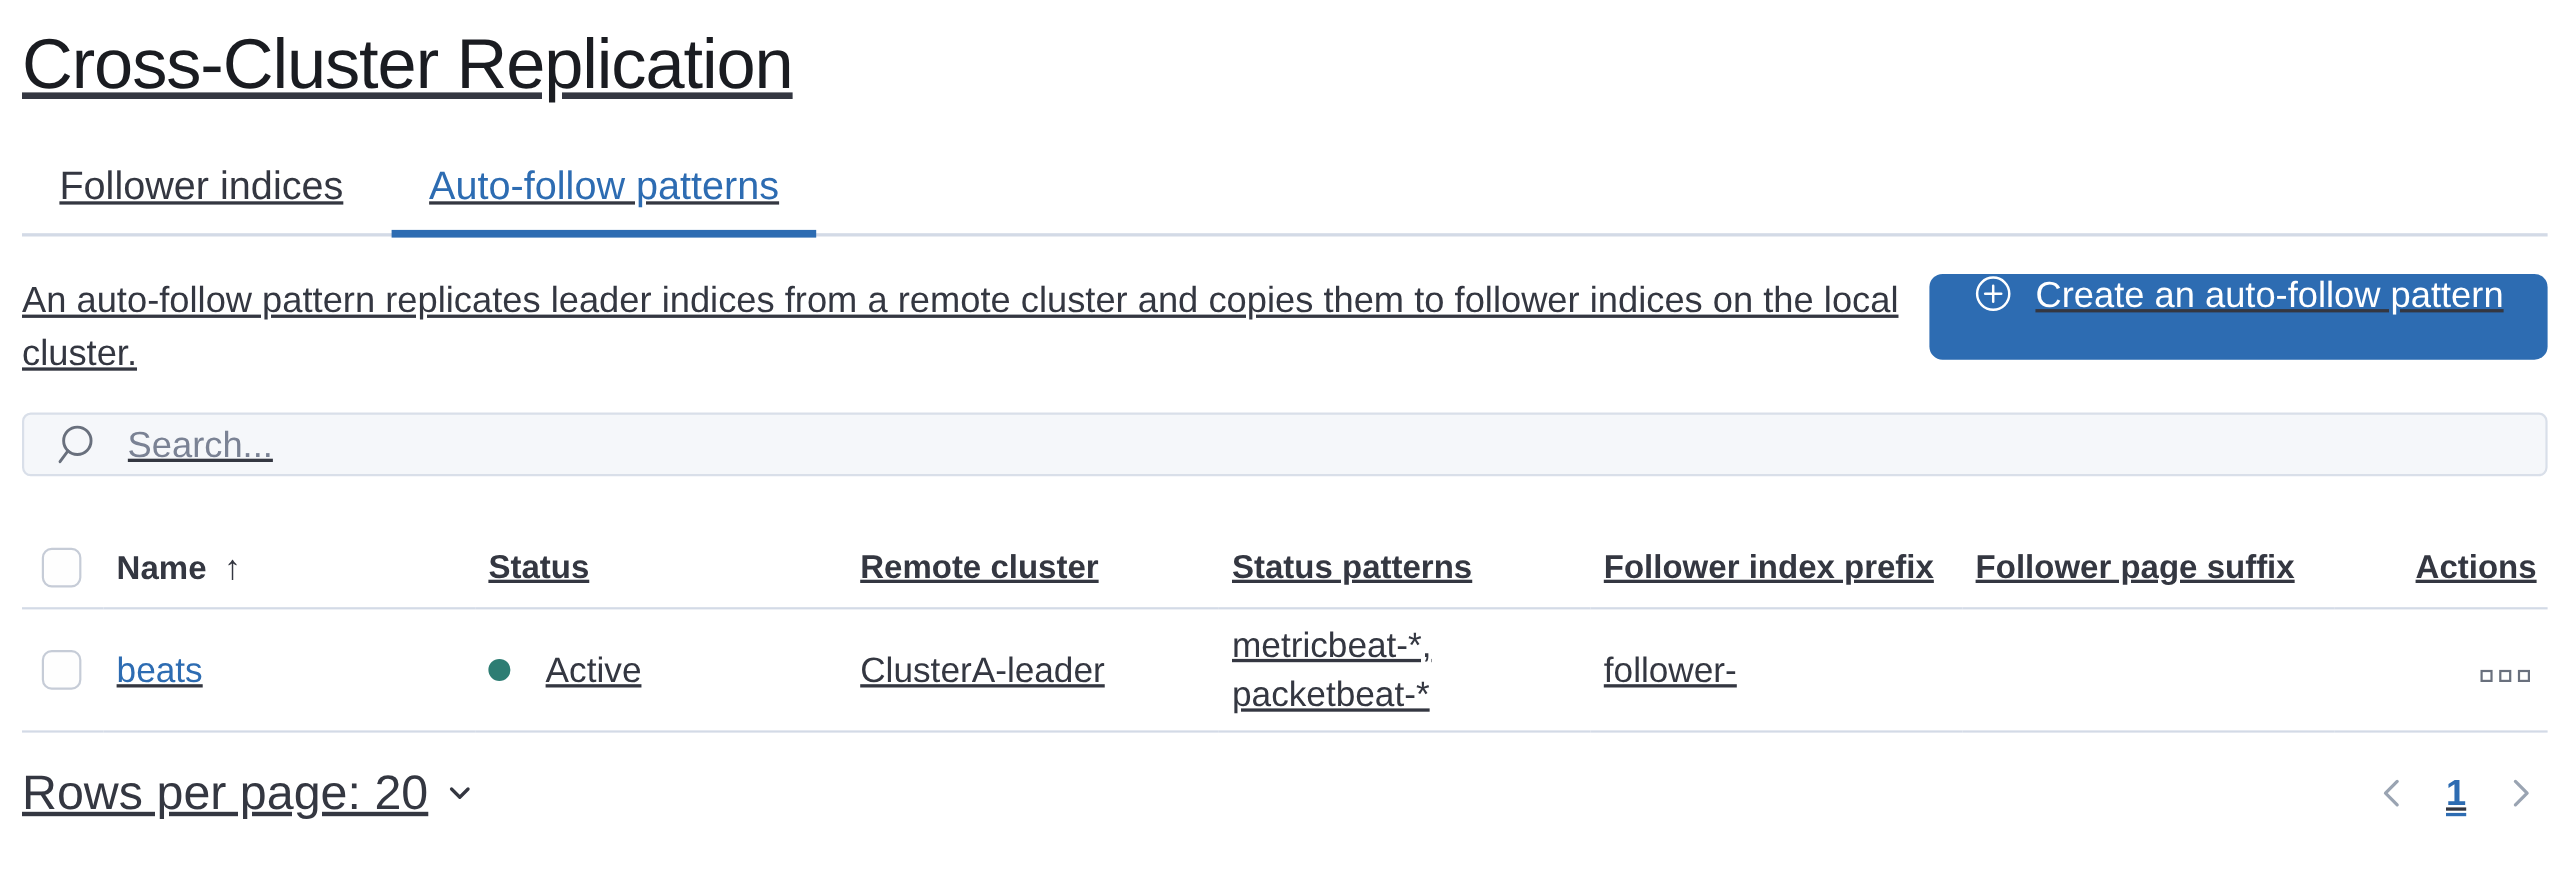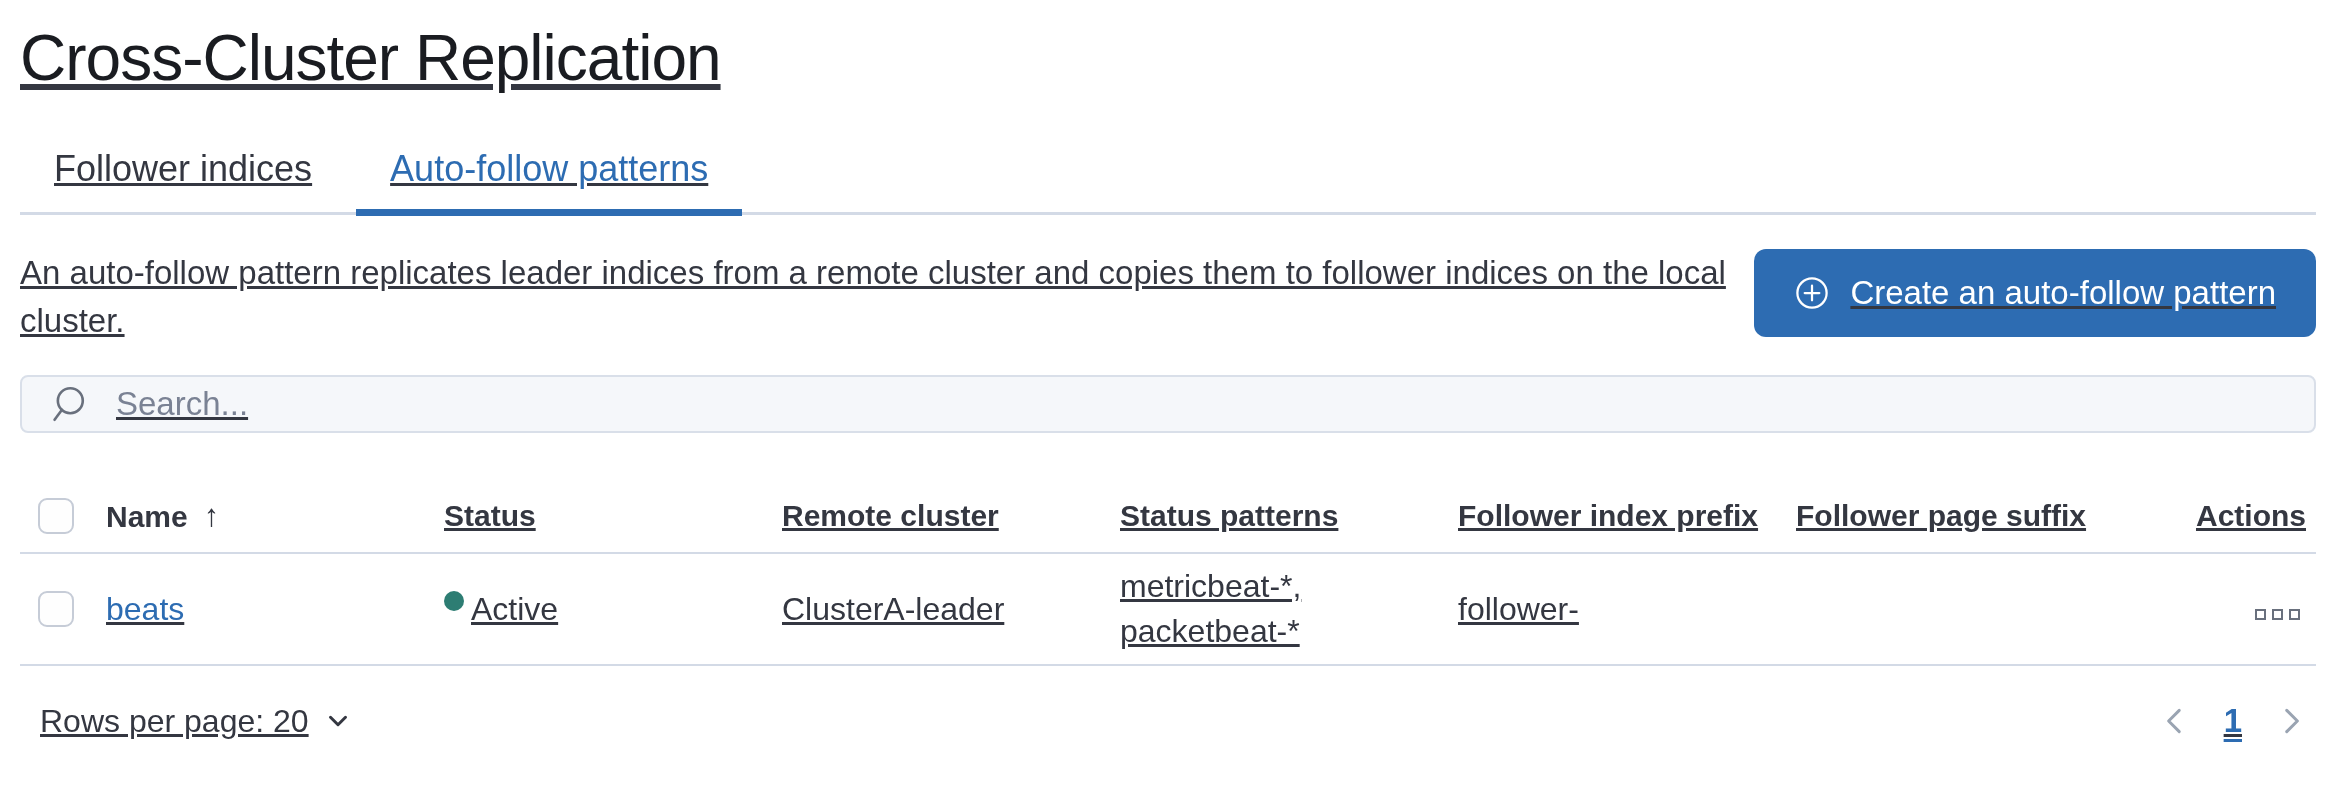--- a/index.html
+++ b/index.html
@@ -58,23 +58,23 @@
     margin: 0;
     font-size: 33px;
     line-height: 48px;
     max-width: 1760px;
     color: var(--body-text, #343741);
   }
   .create-btn {
     margin-left: auto;
     flex: 0 0 auto;
     display: inline-flex;
-    align-items: center;
+    align-items: flex-start;
     gap: 20px;
-    height: 88px;
+    height: 78px;
     padding: 0 40px;
     background: var(--primary, #2d6cb2);
     color: #ffffff;
     font-family: inherit;
     font-size: 33px;
     border: none;
     border-radius: 12px;
     cursor: pointer;
     white-space: nowrap;
   }
@@ -137,21 +137,21 @@
     width: 36px; height: 36px;
     border: 2px solid #c6ccd7;
     border-radius: 9px;
     background: #fefefe;
     cursor: pointer;
   }
   .th-sortable { display: inline-flex; align-items: flex-end; gap: 16px; cursor: pointer; }
   .sort-arrow { font-weight: 400; font-size: 31px; }
 
   .name-link { color: var(--primary, #2d6cb2); text-decoration: none; cursor: pointer; }
-  .status-wrap { display: flex; align-items: flex-start; gap: 7px; }
+  .status-wrap { display: flex; align-items: center; gap: 32px; }
   .status-dot {
     width: 20px; height: 20px;
     border-radius: 50%;
     background: var(--status-active, #2d7d73);
   }
   .leader-cell { line-height: 45px; }
   .actions-cell { text-align: right; padding-right: 10px !important; }
   .row-actions-btn {
     background: none; border: none; padding: 6px; cursor: pointer;
     display: inline-flex; align-items: center;
@@ -163,23 +163,22 @@
   .table-footer {
     display: flex;
     align-items: center;
     margin-top: 24px;
     height: 62px;
   }
   .rows-per-page {
     display: inline-flex;
     align-items: center;
     gap: 14px;
-    font-size: 32px;
-    cursor: pointer;
-    margin-left: 20px;
+    font-size: 44px;
+    cursor: pointer;
   }
   .pagination {
     margin-left: auto;
     display: flex;
     align-items: center;
     gap: 28px;
     margin-right: 4px;
   }
   .page-btn {
     background: none; border: none; padding: 4px; cursor: pointer;

